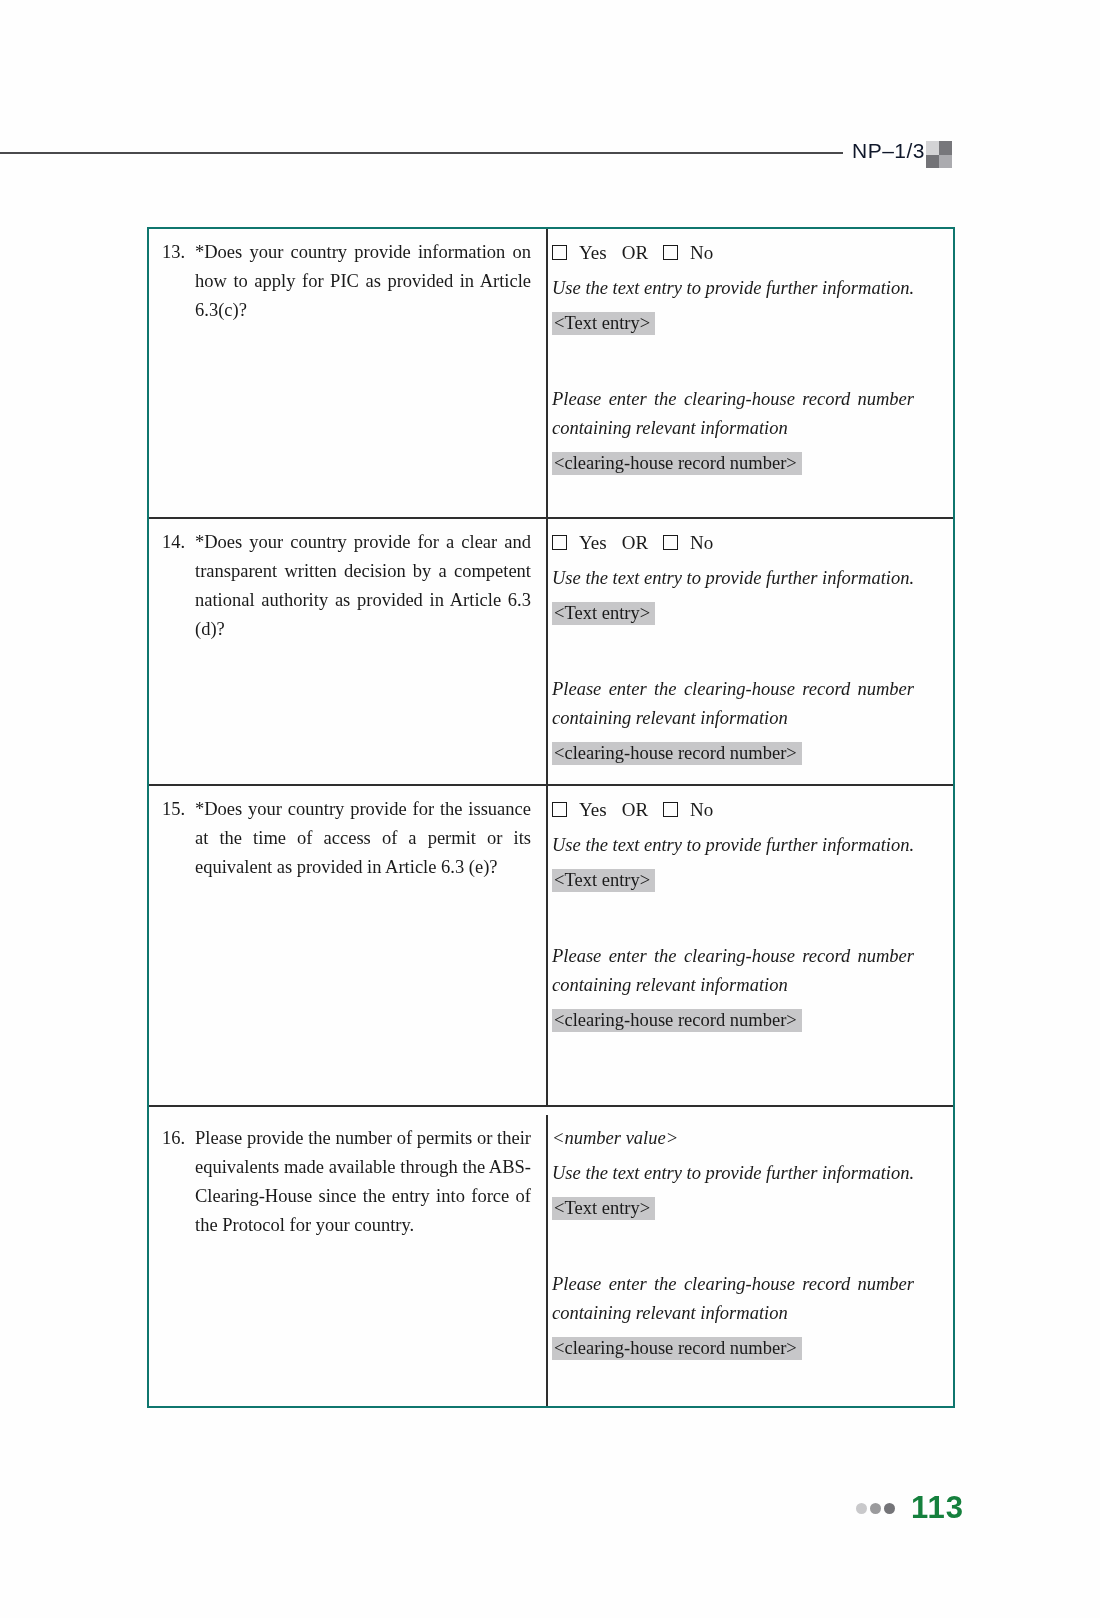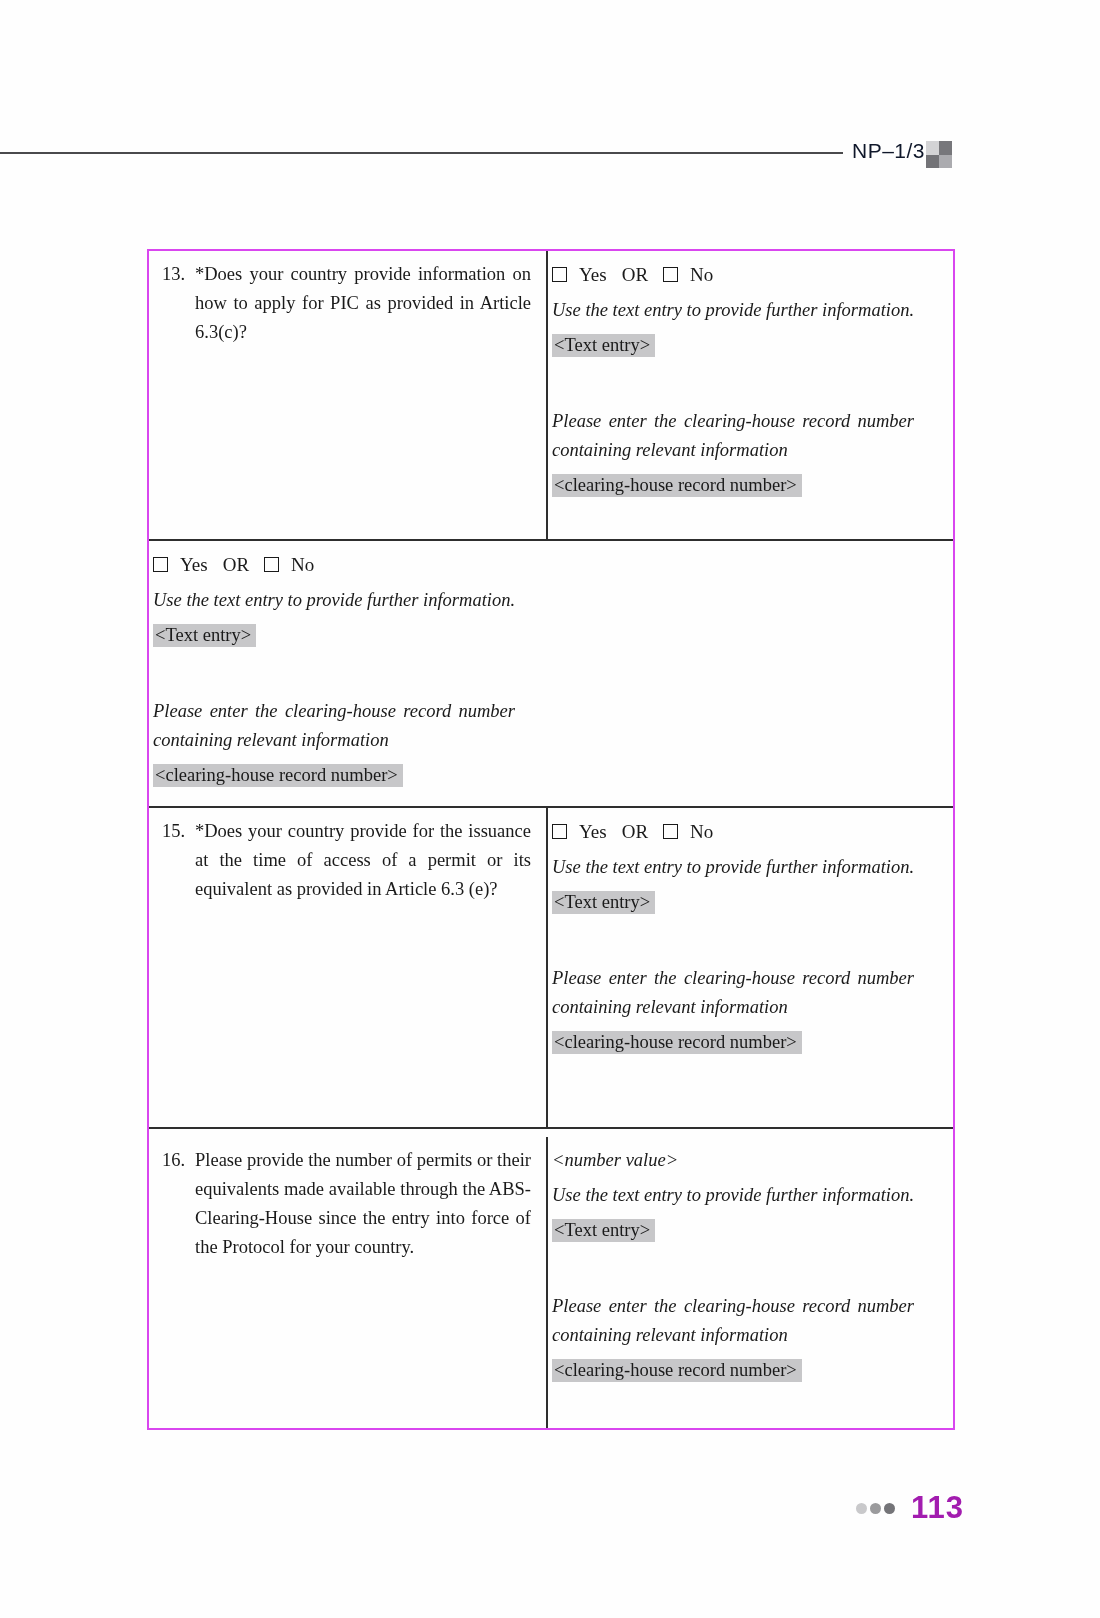--- a/index.html
+++ b/index.html
@@ -35,23 +35,23 @@
     top: 141px; left: 926px;
     width: 26px; height: 27px;
     display: grid;
     grid-template-columns: 1fr 1fr;
     grid-template-rows: 1fr 1fr;
   }
 
   
   .qtable {
     position: absolute;
-    top: 249px; left: 147px;
+    top: 227px; left: 147px;
     width: 808px;
-    border: 2px solid #d946ef;
+    border: 2px solid #0f766e;
   }
   .qrow { display: flex; border-bottom: 2px solid #2e2e2e; }
   .qrow:last-child { border-bottom: none; }
   .qrow:nth-child(1) { height: 290px; }
   .qrow:nth-child(2) { height: 267px; }
   .qrow:nth-child(3) { height: 321px; }
   .qrow:nth-child(4) { height: 291px; margin-top: 8px; }
 
   .qcell {
     width: 399px; flex-shrink: 0;
@@ -100,21 +100,21 @@
   .dot {
     width: 11px; height: 11px;
     border-radius: 50%;
     margin-right: 3px;
     display: inline-block;
   }
   .page-number {
     font-family: "Liberation Sans", sans-serif;
     font-weight: bold;
     font-size: 31px;
-    color: #a21caf;
+    color: #15803d;
     margin-left: 13px;
     letter-spacing: 1px;
   }
 </style>
 </head>
 <body>
 
 <div class="page">
 
   <div class="header-rule"></div>
@@ -139,20 +139,24 @@
         </div>
         <div class="a-line italic">Use the text entry to provide further information.</div>
         <div class="a-line"><span class="hl">&lt;Text entry&gt;</span></div>
         <div class="gap"></div>
         <div class="a-line italic prompt2">Please enter the clearing-house record number containing relevant information</div>
         <div class="a-line"><span class="hl">&lt;clearing-house record number&gt;</span></div>
       </div>
     </div>
 
     <div class="qrow">
+      <div class="qcell">
+        <span class="q-num">14.</span>
+        <span class="q-text">*Does your country provide for a clear and transparent written decision by a competent national authority as provided in Article 6.3 (d)?</span>
+      </div>
       <div class="acell">
         <div class="a-line">
           <span class="checkbox"></span><span class="chk-label">Yes</span><span class="chk-label">OR</span><span class="checkbox"></span><span class="chk-label">No</span>
         </div>
         <div class="a-line italic">Use the text entry to provide further information.</div>
         <div class="a-line"><span class="hl">&lt;Text entry&gt;</span></div>
         <div class="gap"></div>
         <div class="a-line italic prompt2">Please enter the clearing-house record number containing relevant information</div>
         <div class="a-line"><span class="hl">&lt;clearing-house record number&gt;</span></div>
       </div>

